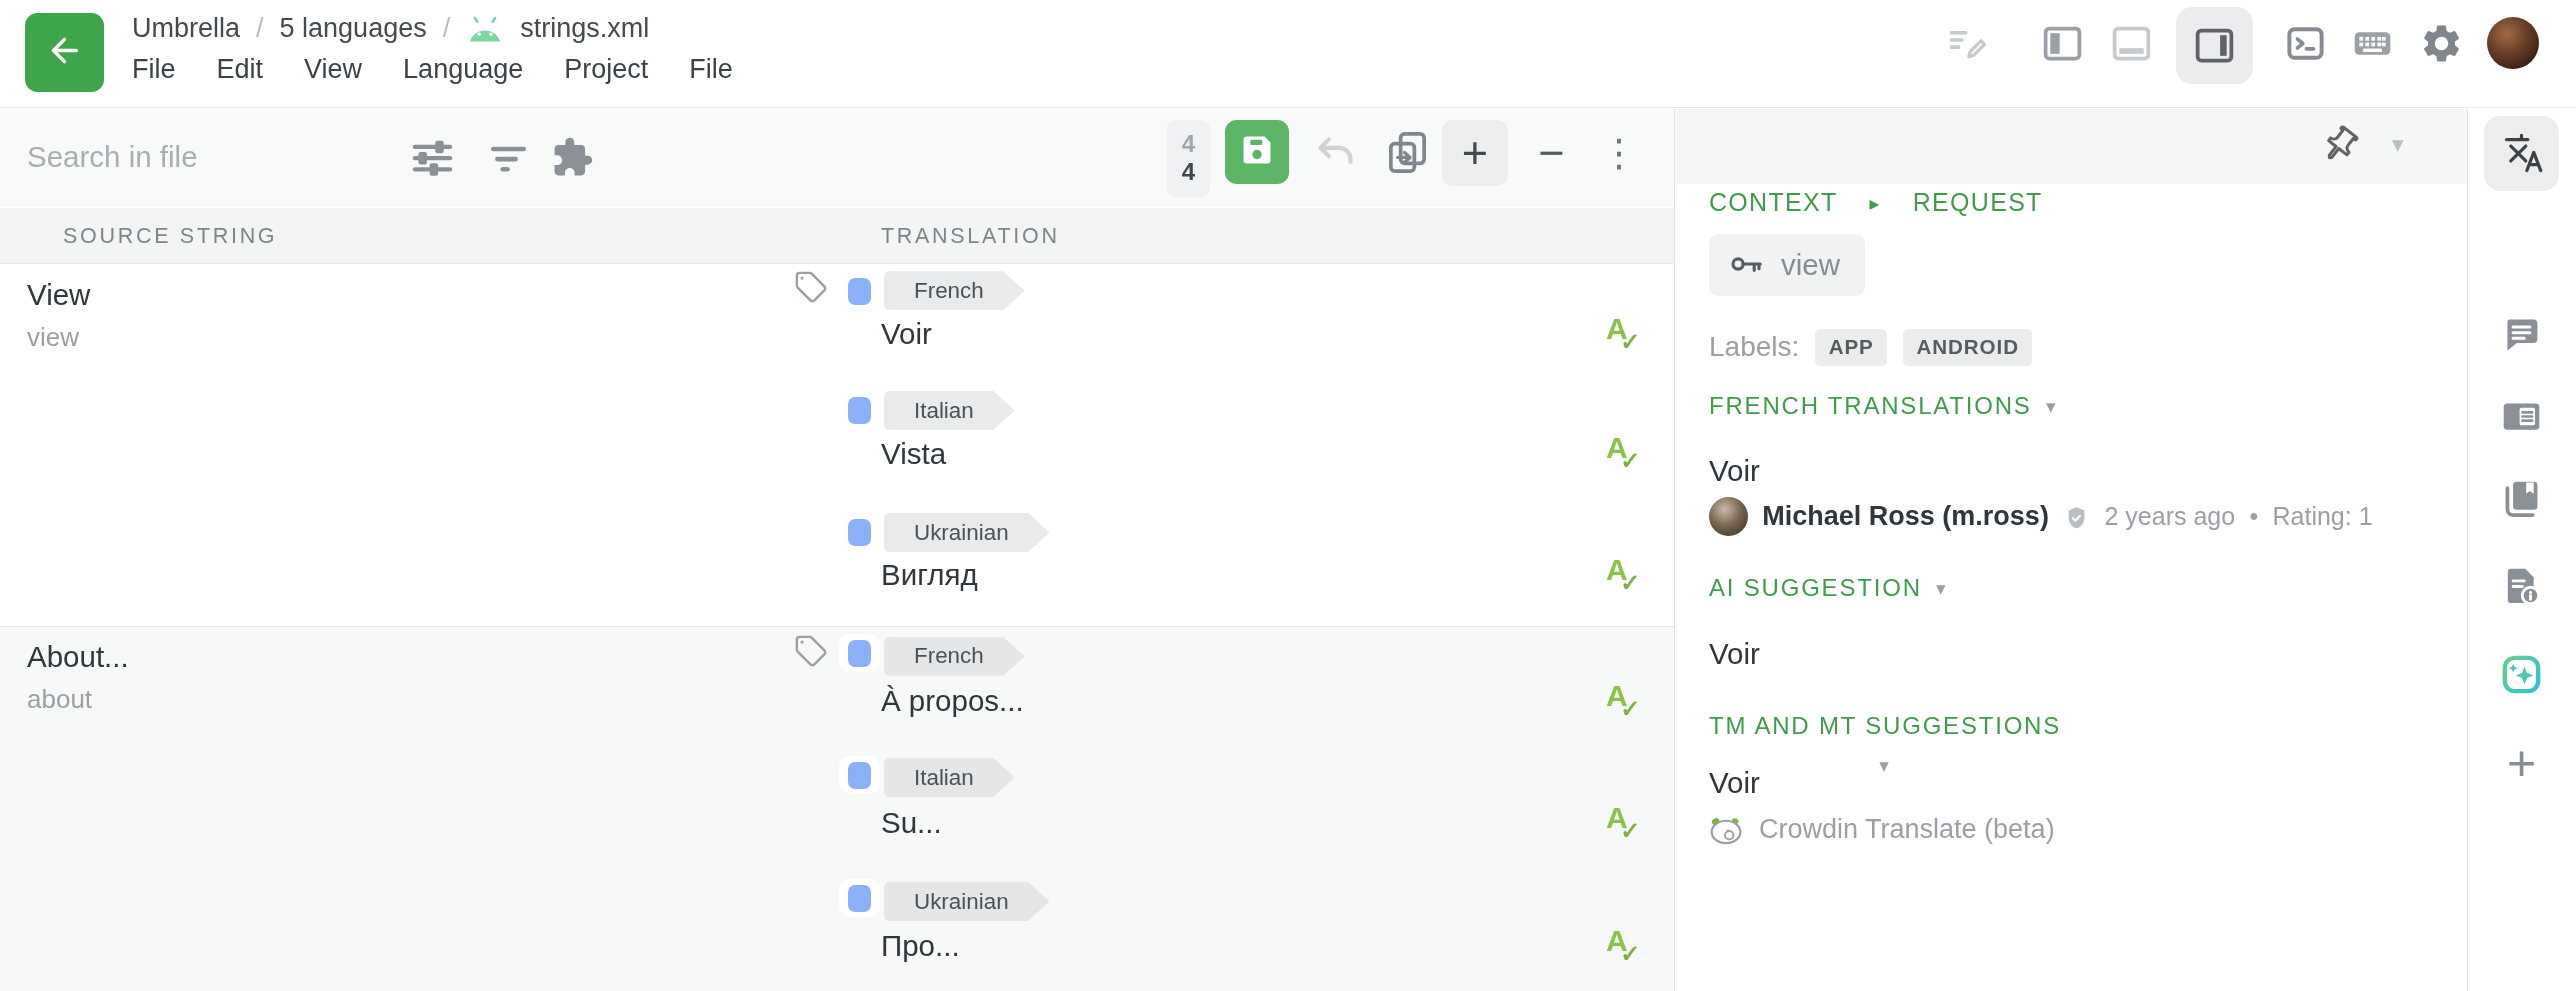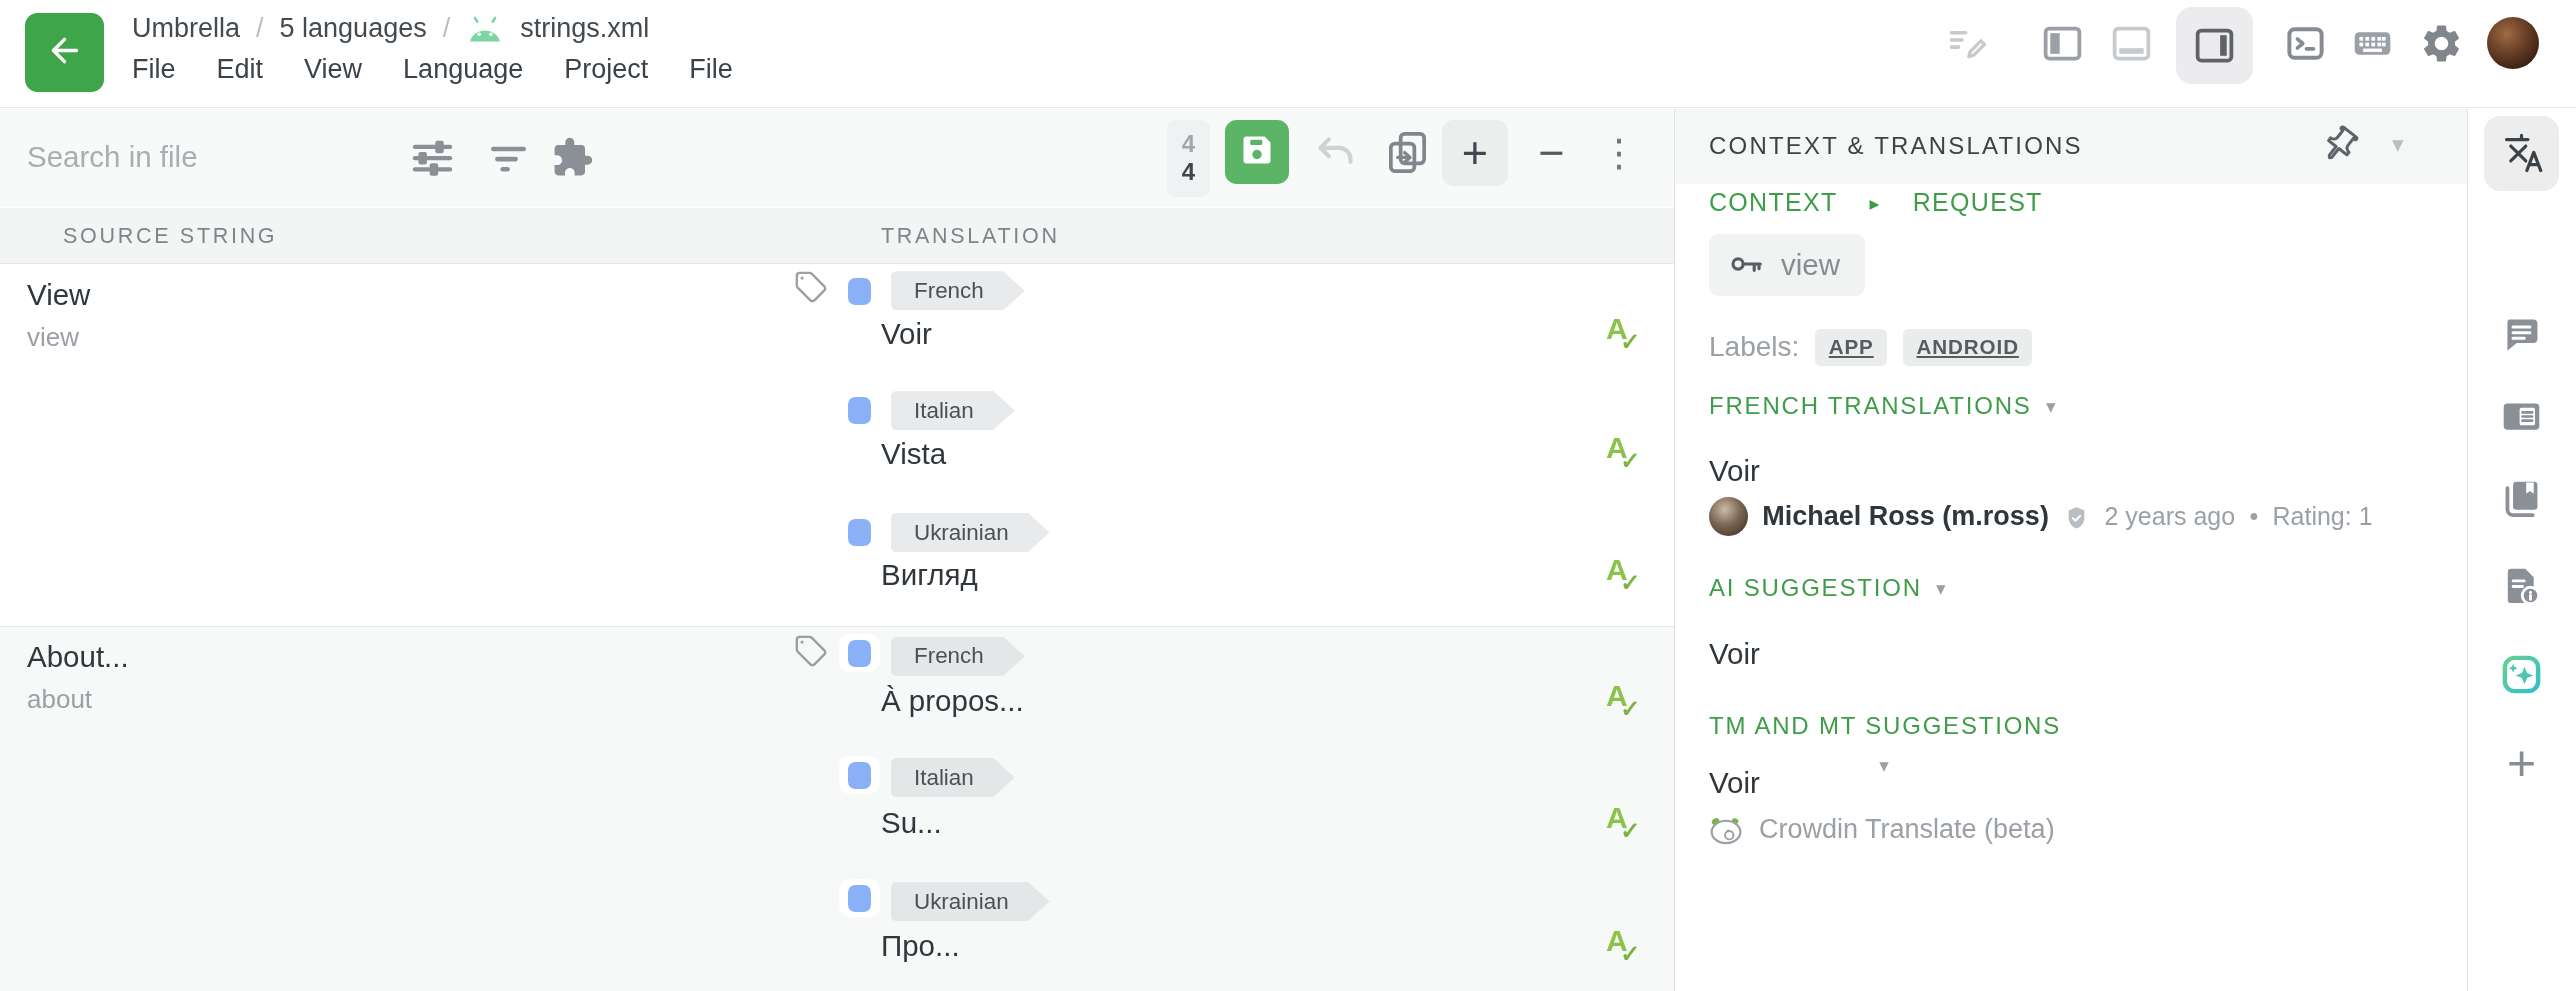--- a/index.html
+++ b/index.html
@@ -37,41 +37,41 @@
   .rows { position:absolute; left:0; top:265px; width:1674px; height:726px; }
   .grp { position:absolute; left:0; width:1674px; }
   .grp1 { top:0; height:361px; background:#fff; }
   .grp2 { top:361px; height:425px; background:#f7f8f8; border-top:0.9px solid #e4e6e7; }
   .src-main { position:absolute; left:27px; font-size:29.5px; color:#2f363c; }
   .src-key { position:absolute; left:27px; font-size:26px; color:#9aa0a5; }
   .tag-ic { position:absolute; left:794px; width:36px; height:36px; }
   .bullet { width:23px; height:27px; background:#8ab1f8; border-radius:7.2px; }
   .bullet-abs { position:absolute; left:848px; }
   .bullet-pill { position:absolute; left:839px; width:41px; height:38px; background:#fff; border-radius:10.7px; display:flex; align-items:center; justify-content:center; }
-  .lang-chip { position:absolute; left:884px; height:39px; display:flex; align-items:center; padding:0 41px 0 23px; font-size:22.4px; color:#4a5156; background:#e9eaeb; border-radius:5.4px 0 0 5.4px;
-    clip-path:polygon(0 0, calc(100% - 21.5px) 0, 100% 50%, calc(100% - 21.5px) 100%, 0 100%);margin-left:7px; }
+  .lang-chip { position:absolute; left:884px; height:39px; display:flex; align-items:center; padding:0 41px 0 30px; font-size:22.4px; color:#4a5156; background:#e9eaeb; border-radius:5.4px 0 0 5.4px;
+    clip-path:polygon(0 0, calc(100% - 21.5px) 0, 100% 50%, calc(100% - 21.5px) 100%, 0 100%); }
   .grp2 .lang-chip { background:#e4e6e7; }
   .tr-text { position:absolute; left:881px; font-size:29.5px; color:#2f363c; }
   .approve { position:absolute; left:1606px; width:39px; height:43px; }
   .approve .a { position:absolute; left:0; top:0; font-size:30px; font-weight:bold; color:#8bc34a; }
   .approve .ck { position:absolute; left:14.3px; top:16px; font-size:24px; font-weight:bold; color:#7cb342; }
 
   
   .rpanel { position:absolute; left:1674px; top:109px; width:792px; height:882px; background:#fff; border-left:0.9px solid #e0e2e3; }
   .rp-head { position:absolute; left:0; top:0; width:792px; height:75px; background:#f5f6f6; }
   .rp-title { position:absolute; left:34px; top:23px; font-size:24px; letter-spacing:2.2px; color:#3c4348; }
   .rp-pin { position:absolute; left:642px; top:14.3px; width:45px; height:45px; cursor:pointer; }
   .rp-caret { position:absolute; left:717px; top:21.5px; font-size:23px; color:#b9bec3; cursor:pointer; }
   .rp-tabs { position:absolute; left:34px; top:79px; display:flex; align-items:center; gap:32px; font-size:25px; letter-spacing:1.3px; color:#3f9d4a; }
   .rp-tabs .tri { font-size:19.7px; margin-top:1.8px; }
   .key-chip { position:absolute; left:34px; top:125px; display:inline-flex; align-items:center; gap:16px; background:#f1f2f2; border-radius:9px; padding:10.7px 25px 10.7px 18px; cursor:pointer; }
   .key-chip .kt { font-size:29.5px; color:#868d92; }
   .labels-row { position:absolute; left:34px; top:220px; display:flex; align-items:center; gap:16px; }
   .labels-cap { font-size:28px; color:#9aa0a5; }
-  .label-chip { background:#ebecec; border-radius:5.4px; padding:6.3px 13.4px; font-size:20.6px; font-weight:bold; letter-spacing:0.9px; color:#565c61;text-decoration:underline; }
+  .label-chip { background:#ebecec; border-radius:5.4px; padding:6.3px 13.4px; font-size:20.6px; font-weight:bold; letter-spacing:0.9px; color:#565c61; }
   .sec-head { position:absolute; left:34px; display:flex; align-items:center; gap:14.3px; font-size:24px; letter-spacing:1.8px; color:#3f9d4a; cursor:pointer; }
   .sec-head .cd { font-size:19px; color:#9aa0a5; }
   .sugg { position:absolute; left:34px; font-size:29.5px; color:#2f363c; cursor:pointer; }
   .author-row { position:absolute; left:34px; top:388px; display:flex; align-items:center; gap:14.3px; }
   .avatar-sm { width:39px; height:39px; border-radius:50%; background:radial-gradient(circle at 40% 32%, #cbbba8 0%, #7a6753 45%, #3f3327 90%); }
   .author-name { font-size:27px; font-weight:bold; color:#2f363c; }
   .meta { font-size:25px; color:#9aa0a5; }
   .provider-row { position:absolute; left:34px; top:705px; display:flex; align-items:center; gap:16px; font-size:27px; color:#9aa0a5; }
 
   
@@ -335,21 +335,20 @@
       <div class="tr-text" style="top:302px;">Про...</div>
       <div class="approve" style="top:297px;">
         <span class="a">A</span>
           <span class="ck">✓</span>
       </div>
     </div>
   </div>
 
   <div class="rpanel">
     <div class="rp-head">
-      <span class="rp-title">CONTEXT &amp; TRANSLATIONS</span>
       <div class="rp-pin">
         <svg width="45" height="45" viewBox="0 0 24 24">
             <g transform="rotate(38 12 12)">
               <path d="M15.5 9V4.5h.8c.4 0 .8-.35.8-.75s-.4-.75-.8-.75H7.7c-.4 0-.8.35-.8.75s.4.75.8.75h.8V9c0 1.5-1.2 2.7-2.7 2.7v1.8h5.1v6l.9.9.9-.9v-6h5.5v-1.8c-1.5 0-2.7-1.2-2.7-2.7z" fill="none" stroke="#5f6368" stroke-width="1.6" stroke-linejoin="round"></path>
             </g>
           </svg>
       </div>
       <span class="rp-caret">▾</span>
     </div>
 

